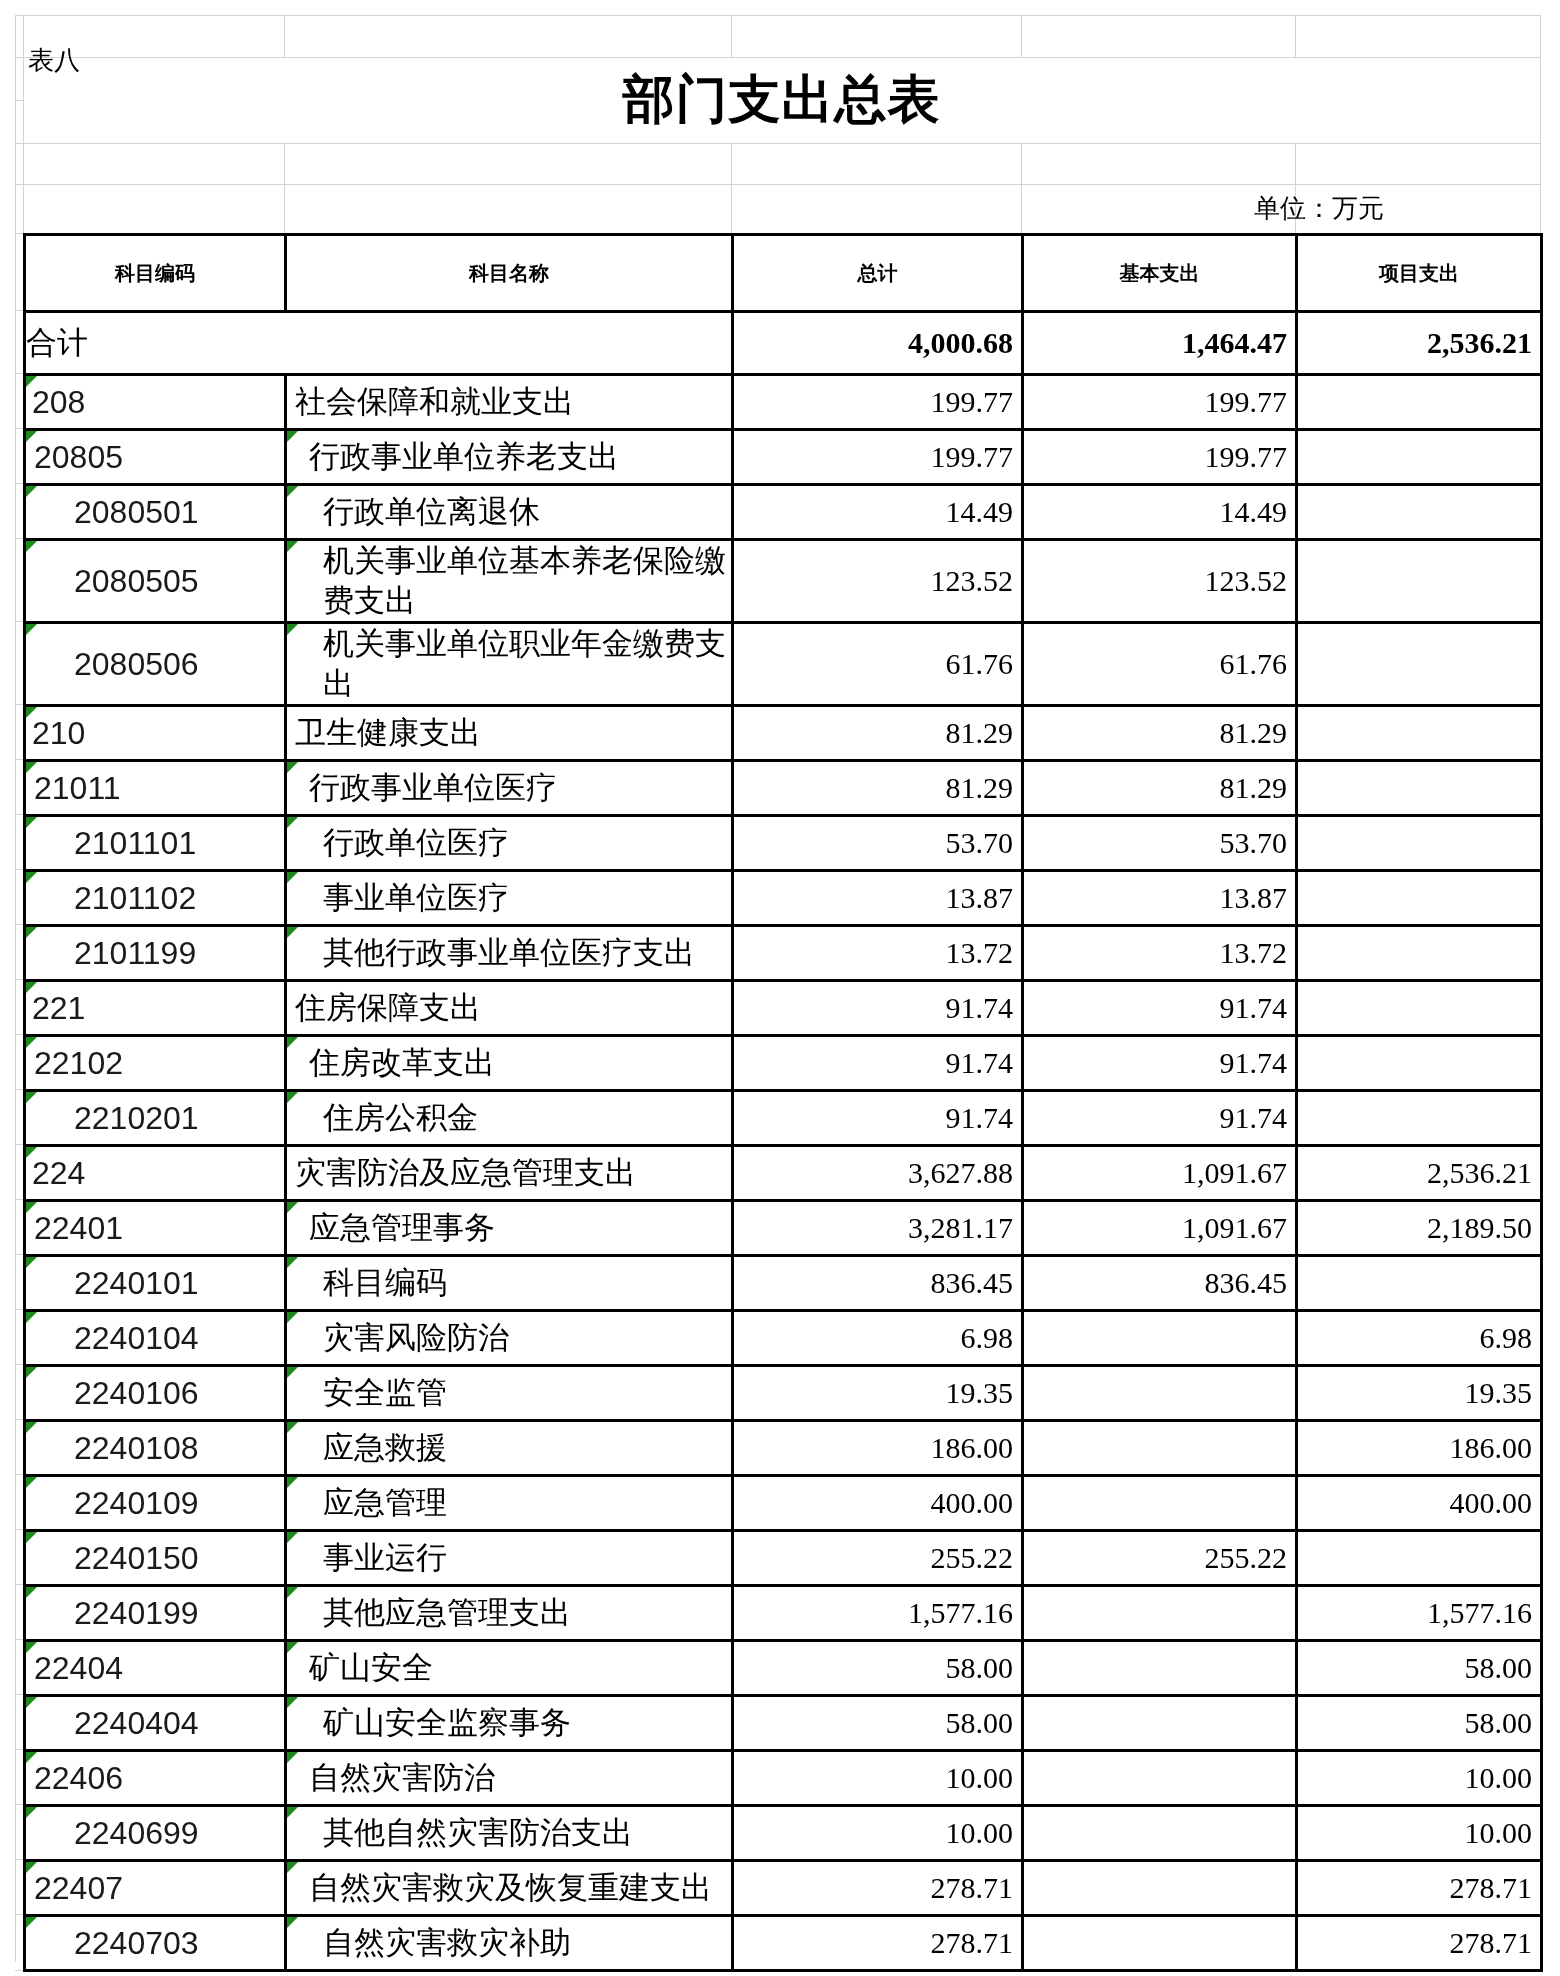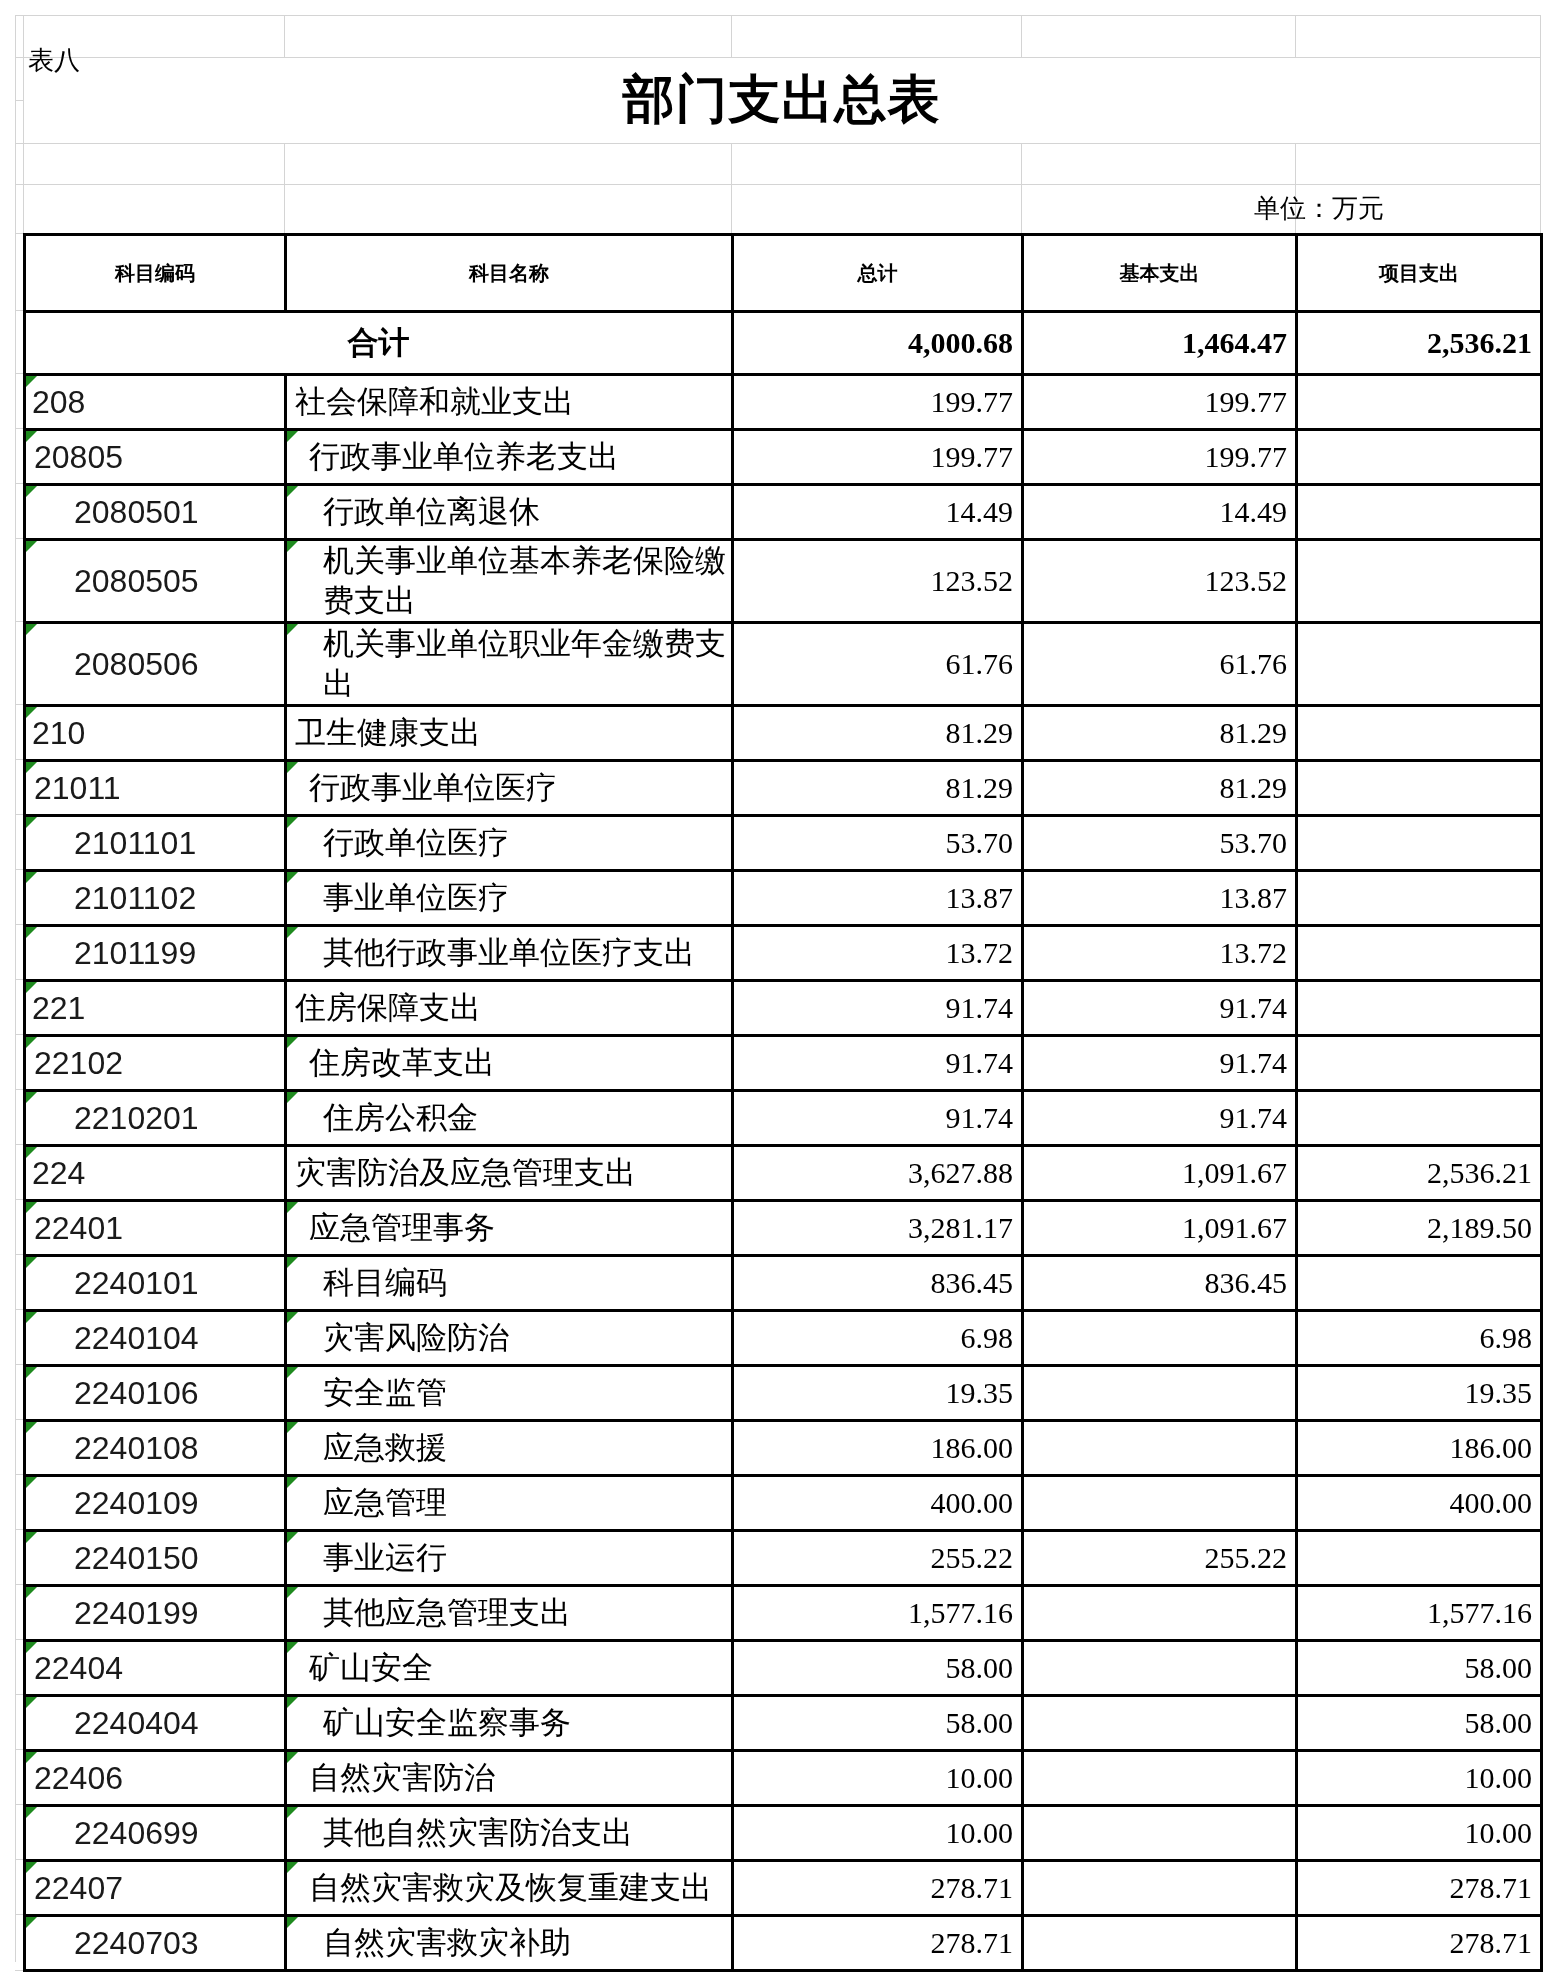--- a/index.html
+++ b/index.html
@@ -31,21 +31,21 @@
      font-weight:bold;font-size:20px;text-align:center;}
   tr{height:55px;}
   tr.tall{height:83px;}
   tr.total-row{height:63px;}
 
   td.code{position:relative;font-family:"Liberation Sans","DejaVu Sans",sans-serif;
           font-size:32px;color:#1a1a1a;}
   td.name{position:relative;font-size:31px;line-height:40px;}
   td.num{text-align:right;padding-right:8px;font-size:30px;}
   td.num.bold{font-weight:bold;}
-  td.tlabel{text-align:center;font-size:31px;font-weight:bold;}
+  td.tlabel{text-align:left;font-size:31px;}
 
   .ind1.code{padding-left:6px;}  .ind2.code{padding-left:8px;}  .ind3.code{padding-left:48px;}
   .ind1.name{padding-left:8px;}  .ind2.name{padding-left:22px;}  .ind3.name{padding-left:36px;}
 
   .tri{position:absolute;top:0;left:0;width:0;height:0;
        border-top:11px solid var(--tri);border-right:11px solid transparent;}
 </style>
 </head>
 <body>
 

